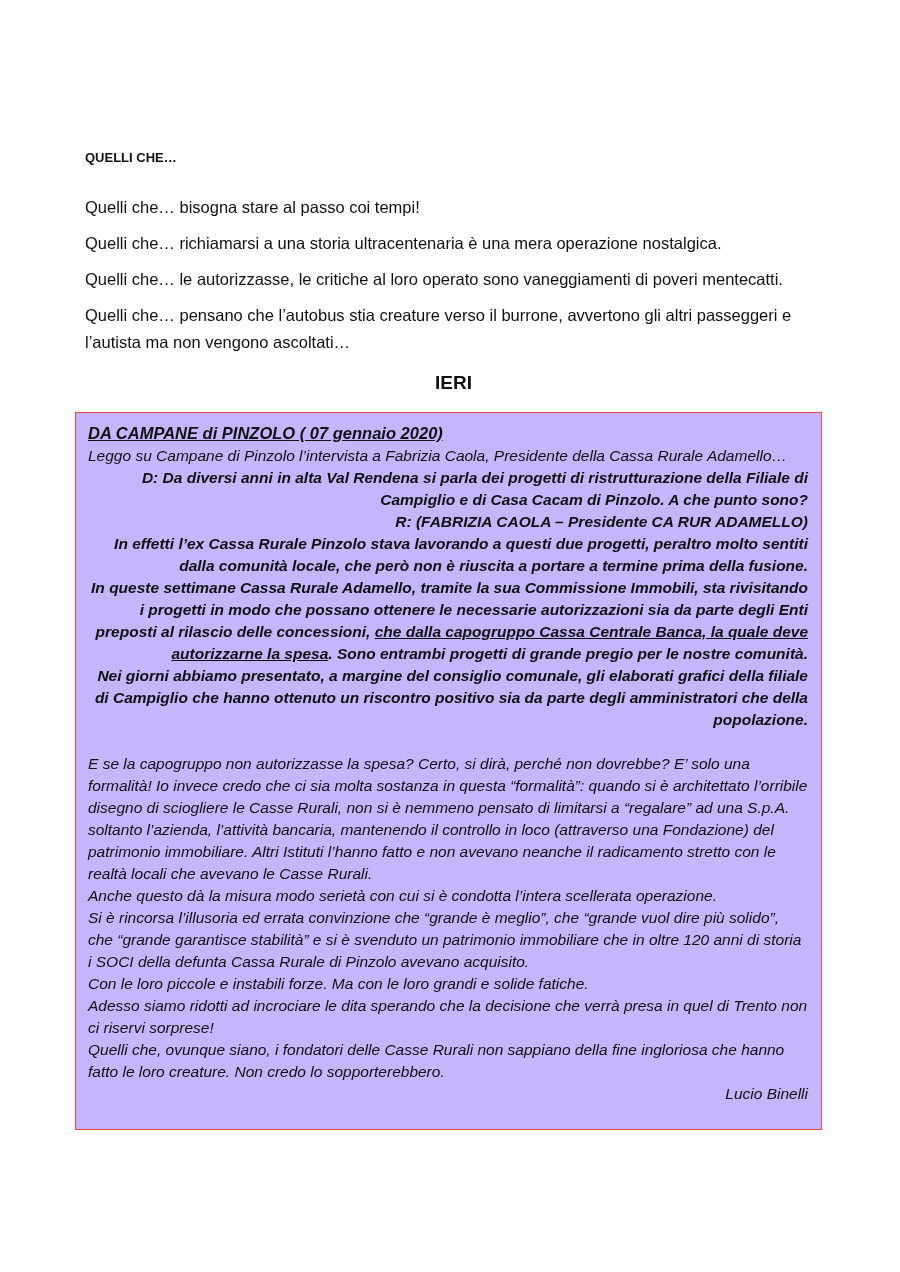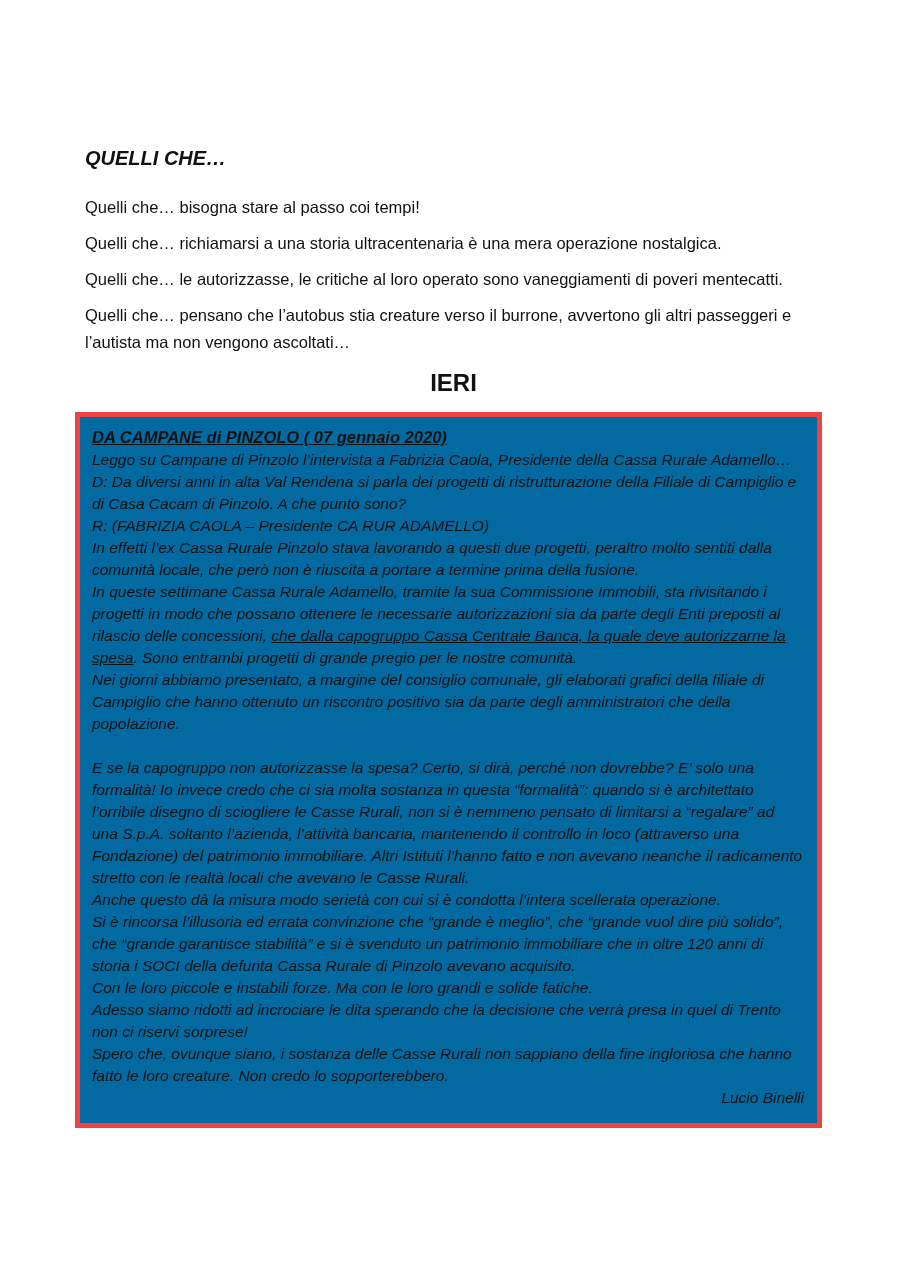--- a/index.html
+++ b/index.html
@@ -15,59 +15,59 @@
     color: #111111;
   }
   .page {
     box-sizing: border-box;
     width: 900px;
     height: 1272px;
     padding: 148px 78px 0 85px;
     background: #ffffff;
   }
   .doc-title {
-    font-size: 20px;
+    font-size: 13px;
     font-weight: 700;
     line-height: 20px;
     margin: 0 0 26px 0;
-    font-style: italic;
   }
   .intro-p {
     font-size: 16.5px;
     line-height: 27px;
     margin: 1px 0 9px 0;
   }
   .section-heading {
-    font-size: 24px;
+    font-size: 19px;
     font-weight: 700;
     line-height: 30px;
     text-align: center;
     margin: 12px 0 14px 0;
   }
   .article-box {
     box-sizing: border-box;
     margin-left: -10px;
-    border: 5px solid #ef4444;
-    padding: 9px 13px 14px 12px;
-    background: #0369a1;
+    border: 1px solid #ef4444;
+    padding: 9px 13px 24px 12px;
+    background: #c4b5fd;
   }
   .article-box p {
     margin: 0;
     font-size: 15.5px;
     line-height: 22px;
   }
   .box-heading {
     font-size: 16.5px !important;
     font-weight: 700;
     font-style: italic;
     line-height: 23px !important;
   }
   .bi {
-    font-weight: 400;
+    font-weight: 700;
     font-style: italic;
+    text-align: right;
   }
   .it {
     font-style: italic;
   }
   .u {
     text-decoration: underline;
   }
   .blank-line {
     height: 22px;
   }
@@ -105,18 +105,18 @@
 
     <p class="bi">Nei giorni abbiamo presentato, a margine del consiglio comunale, gli elaborati grafici della filiale di Campiglio che hanno ottenuto un riscontro positivo sia da parte degli amministratori che della popolazione.</p>
 
     <div class="blank-line"></div>
 
     <p class="it">E se la capogruppo non autorizzasse la spesa? Certo, si dirà, perché non dovrebbe? E’ solo una formalità! Io invece credo che ci sia molta sostanza in questa “formalità”: quando si è architettato l’orribile disegno di sciogliere le Casse Rurali, non si è nemmeno pensato di limitarsi a “regalare” ad una S.p.A. soltanto l’azienda, l’attività bancaria, mantenendo il controllo in loco (attraverso una Fondazione) del patrimonio immobiliare. Altri Istituti l’hanno fatto e non avevano neanche il radicamento stretto con le realtà locali che avevano le Casse Rurali.</p>
     <p class="it">Anche questo dà la misura modo serietà con cui si è condotta l’intera scellerata operazione.</p>
     <p class="it">Si è rincorsa l’illusoria ed errata convinzione che “grande è meglio”, che “grande vuol dire più solido”, che “grande garantisce stabilità” e si è svenduto un patrimonio immobiliare che in oltre 120 anni di storia i SOCI della defunta Cassa Rurale di Pinzolo avevano acquisito.</p>
     <p class="it">Con le loro piccole e instabili forze. Ma con le loro grandi e solide fatiche.</p>
     <p class="it">Adesso siamo ridotti ad incrociare le dita sperando che la decisione che verrà presa in quel di Trento non ci riservi sorprese!</p>
-    <p class="it">Spero che, ovunque siano, i sostanza delle Casse Rurali non sappiano della fine ingloriosa che hanno fatto le loro creature. Non credo lo sopporterebbero.</p>
+    <p class="it">Quelli che, ovunque siano, i fondatori delle Casse Rurali non sappiano della fine ingloriosa che hanno fatto le loro creature. Non credo lo sopporterebbero.</p>
 
     <p class="it signature">Lucio Binelli</p>
   </div>
 
 </div>
 
 </body></html>

